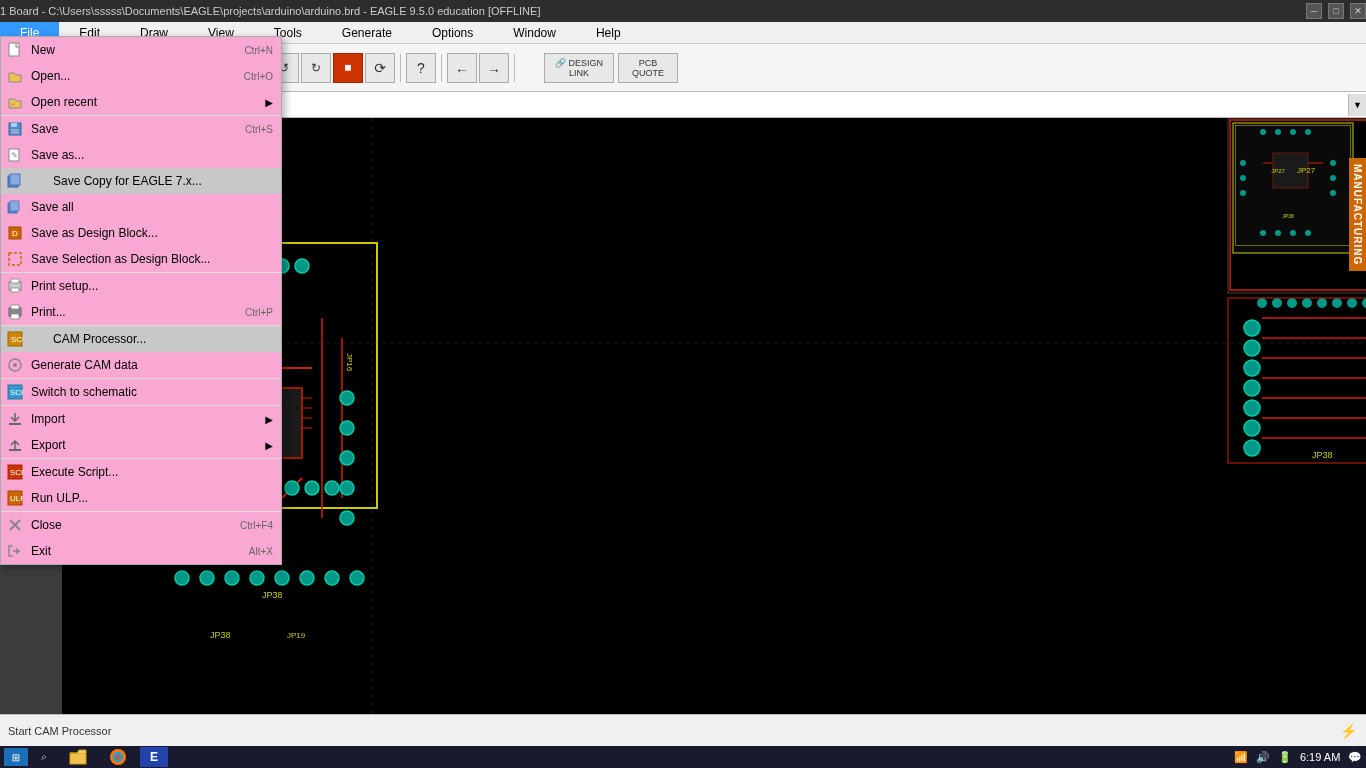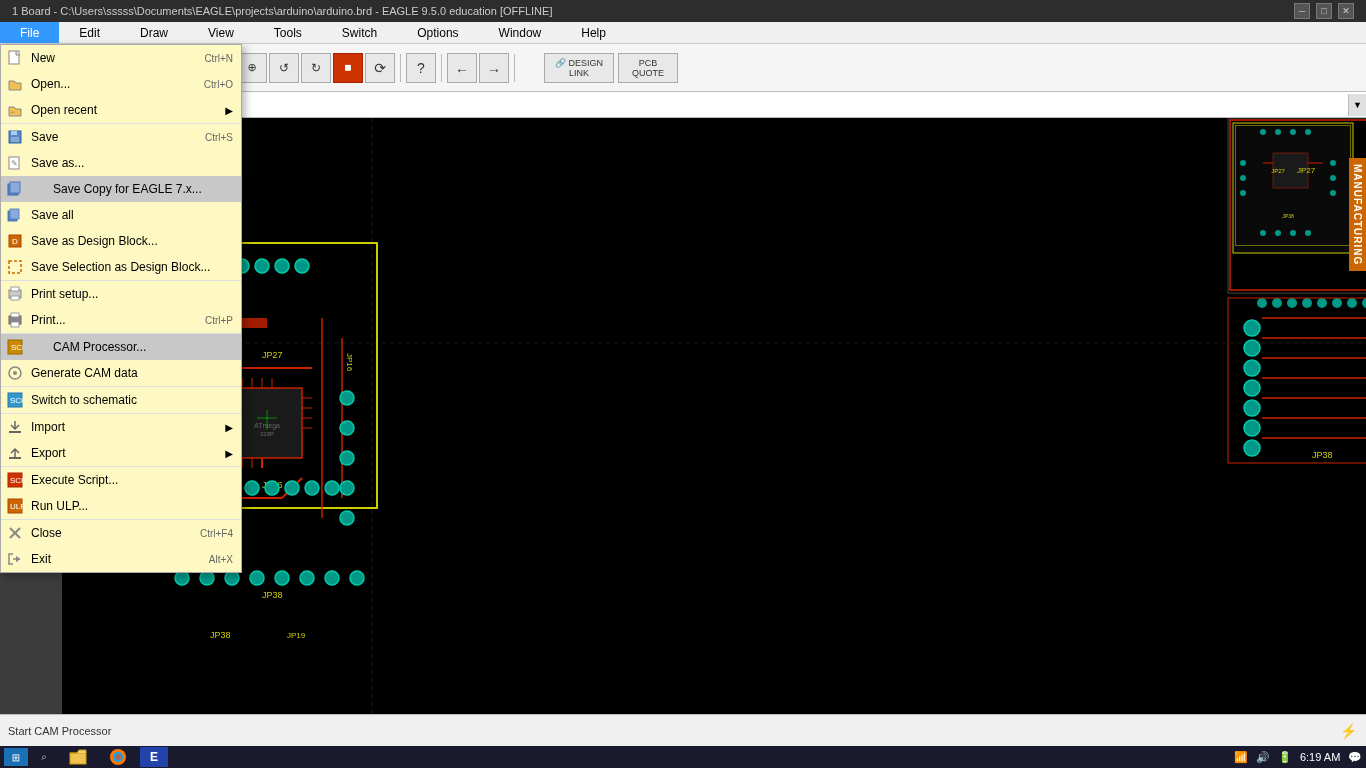--- a/index.html
+++ b/index.html
@@ -6,21 +6,21 @@
     body { width: 1366px; height: 768px; overflow: hidden; font-family: 'Segoe UI', Tahoma, sans-serif; font-size: 12px; background: #1e1e1e; }
 
     
     #title-bar {
       width: 100%;
       height: 22px;
       background: #2d2d2d;
       display: flex;
       align-items: center;
       justify-content: space-between;
-      padding: 0 12px;
+      padding: 0 0;
       color: #ccc;
       font-size: 11px;
     }
     #title-bar-controls { display: flex; gap: 6px; }
     .title-btn { width: 16px; height: 16px; background: #555; border: 1px solid #777; display: flex; align-items: center; justify-content: center; font-size: 9px; color: #ccc; cursor: pointer; }
 
     
     #menu-bar {
       width: 100%;
       height: 22px;
@@ -141,23 +141,23 @@
       font-size: 10px;
       font-weight: bold;
       padding: 6px 3px;
       letter-spacing: 1px;
       cursor: pointer;
     }
 
     
     #file-menu {
       position: absolute;
-      top: 44px; left: 0;
-      width: 242px;
-      background: #fef9c3;
+      top: 36px; left: 0;
+      width: 282px;
+      background: #f9a8d4;
       border: 1px solid #aaa;
       box-shadow: 3px 3px 8px rgba(0,0,0,0.3);
       z-index: 1000;
     }
     .menu-section { border-bottom: 1px solid #ddd; }
     .menu-entry {
       display: flex;
       align-items: center;
       padding: 3px 8px 3px 4px;
       gap: 6px;
@@ -257,21 +257,21 @@
     <div class="title-btn">✕</div>
   </div>
 </div>
 
 <div id="menu-bar">
   <div class="menu-item active">File</div>
   <div class="menu-item">Edit</div>
   <div class="menu-item">Draw</div>
   <div class="menu-item">View</div>
   <div class="menu-item">Tools</div>
-  <div class="menu-item">Switch</div>
+  <div class="menu-item">Generate</div>
   <div class="menu-item">Options</div>
   <div class="menu-item">Window</div>
   <div class="menu-item">Help</div>
 </div>
 
 <div id="toolbar">
 
   <div class="tool-btn tool-btn-blue" style="font-size:9px;font-weight:bold;">BRD</div>
   <div class="tool-btn tool-btn-special" style="font-size:9px;font-weight:bold;">SCR</div>
   <div class="tool-btn" style="font-size:9px;font-weight:bold;background:#cc6600;color:white;border-color:#aa4400;">ULP</div>

